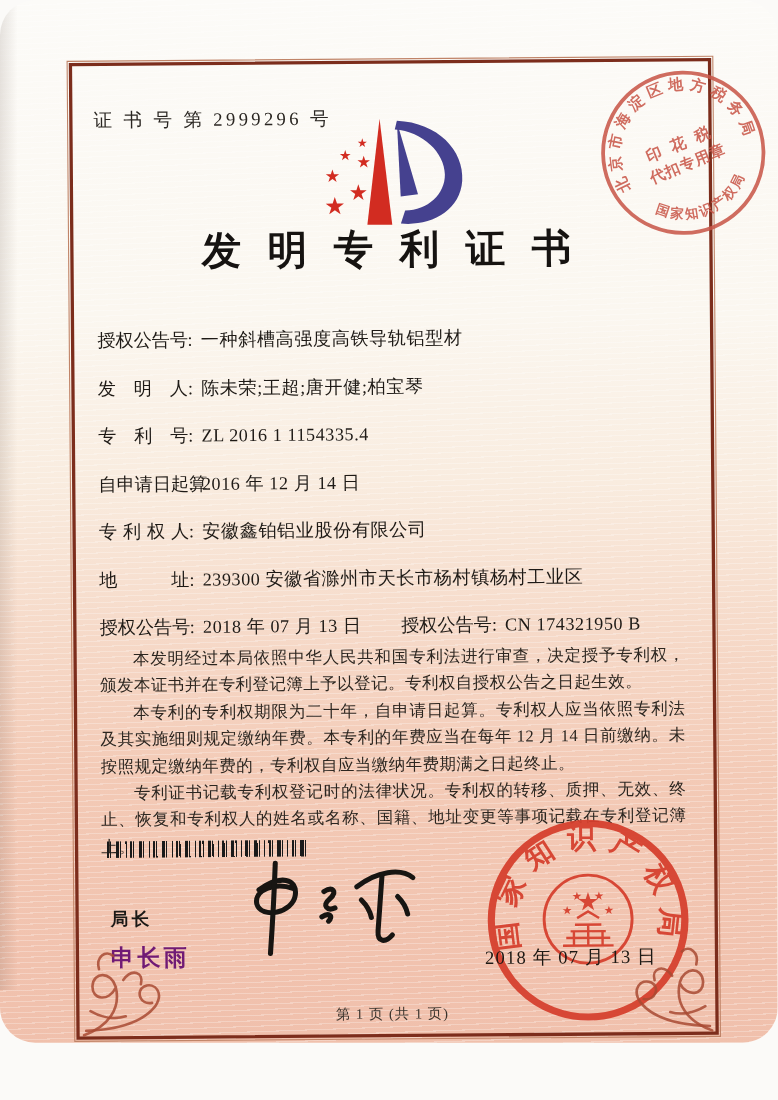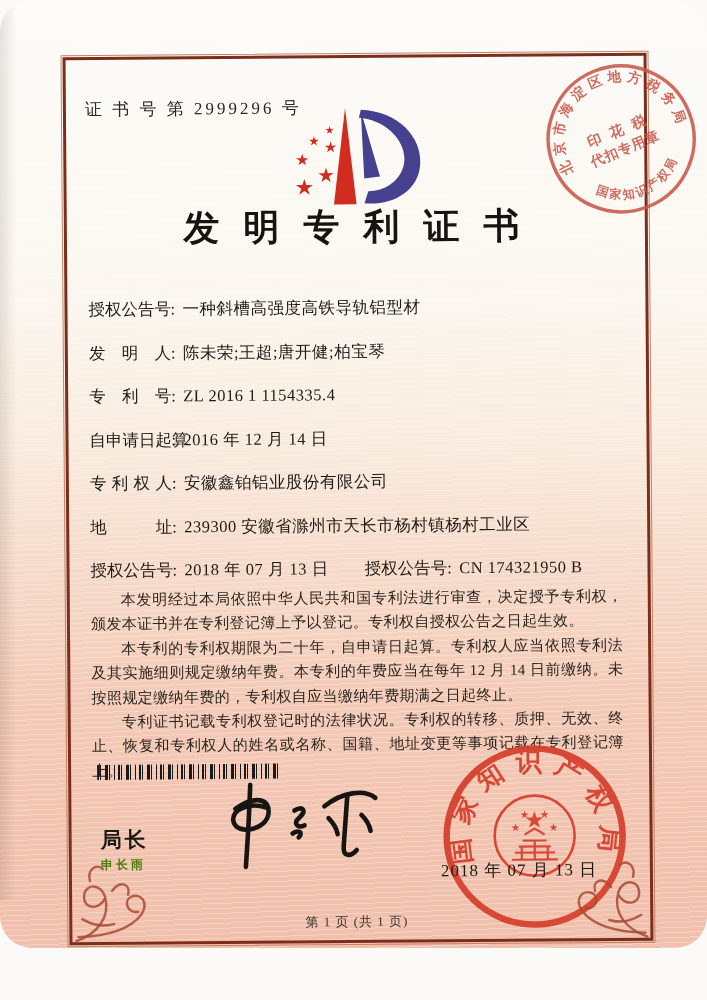--- a/index.html
+++ b/index.html
@@ -52,24 +52,24 @@
     text-align:justify; color:#2c2620; }
   .paras p { text-indent:2em; letter-spacing:.4px; }
 
   
   .barcode { left:95px; top:763px; width:184px; height:15px;
     background:
       repeating-linear-gradient(90deg,#1a1a1a 0 2px,transparent 2px 3px,
         #1a1a1a 3px 4px,transparent 4px 8px,#1a1a1a 8px 11px,transparent 11px 12px,
         #1a1a1a 12px 13px,transparent 13px 17px,#1a1a1a 17px 18px,transparent 18px 21px); }
 
-  .signer-title { left:98px; top:824px; font-size:21px; letter-spacing:3px;
+  .signer-title { left:98px; top:824px; font-size:16px; letter-spacing:3px;
     font-family:"Liberation Sans","DejaVu Sans",sans-serif; font-weight:600; color:#1c1916; }
-  .signer-name { left:98px; top:855px; font-size:12px; letter-spacing:3px;
-    font-family:"Liberation Sans","DejaVu Sans",sans-serif; font-weight:600; color:#4d7c0f; }
+  .signer-name { left:98px; top:855px; font-size:21px; letter-spacing:3px;
+    font-family:"Liberation Sans","DejaVu Sans",sans-serif; font-weight:600; color:#701a75; }
 
   .signature { left:195px; top:776px; width:205px; height:105px; }
   .signature path { stroke:#171512; stroke-width:4.6; fill:none;
     stroke-linecap:round; stroke-linejoin:round; }
 
   
   .seal { left:436px; top:742px; width:192px; height:192px; opacity:.94; }
   .seal .ring { fill:none; stroke:var(--seal_red,#d6402e); stroke-width:6.5; }
   .seal text { fill:var(--seal_red,#d6402e); font-weight:700; }
   .seal .emblem-line { fill:none; stroke:var(--seal_red,#d6402e); stroke-width:2.2; }

